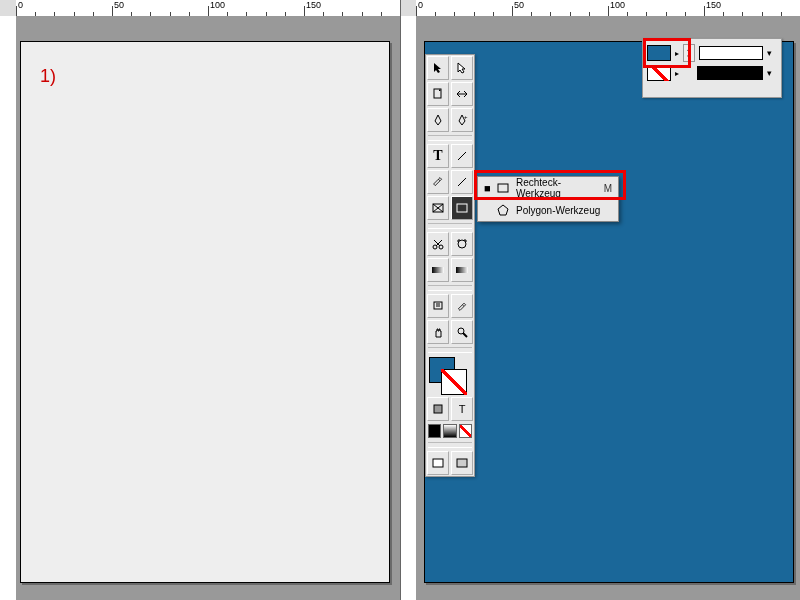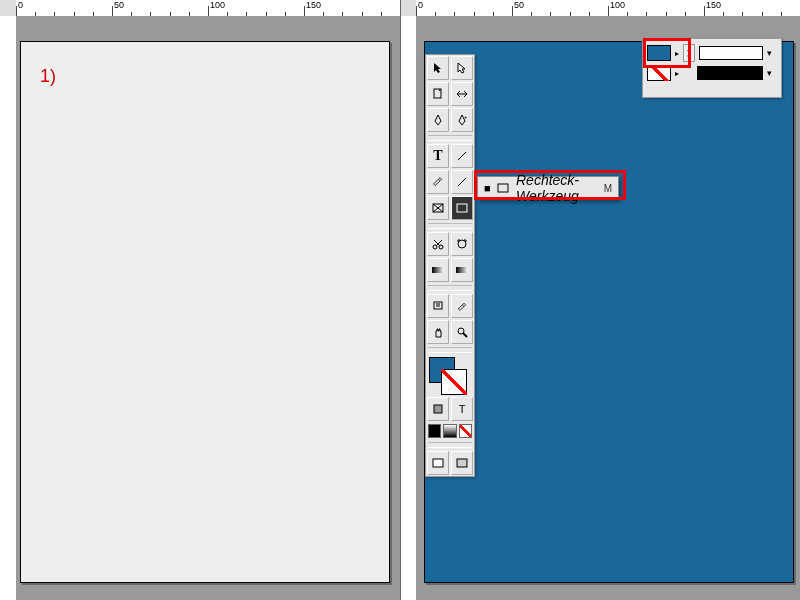--- a/index.html
+++ b/index.html
@@ -28,21 +28,21 @@
 .sw-stroke{position:absolute;top:14px;left:14px;width:24px;height:24px;background:#fff;border:1px solid #000;}
 .sw-stroke::after{content:"";position:absolute;top:-1px;left:-1px;right:-1px;bottom:-1px;background:linear-gradient(45deg,transparent 46%,red 46%,red 54%,transparent 54%);}
 .minisw{display:flex;gap:2px;padding:2px;}
 .minisw div{width:12px;height:12px;border:1px solid #666;}
 .redline{background:linear-gradient(45deg,#fff 42%,red 42%,red 58%,#fff 58%);}
 
 .flyout{position:absolute;top:176px;left:477px;background:#e8e8e8;border:1px solid #888;box-shadow:2px 2px 4px rgba(0,0,0,.4);z-index:6;width:140px;}
 .flyout .item{display:flex;align-items:center;height:22px;padding:0 6px;gap:6px;}
 .flyout .mark{width:6px;text-align:center;}
 .flyout .ic{width:14px;height:14px;display:flex;align-items:center;justify-content:center;}
-.flyout .lbl{flex:1;font-size:14px;font-style:italic;}
+.flyout .lbl{flex:1;font-size:10px;}
 .flyout .key{font-size:10px;color:#333;}
 .redbox{position:absolute;border:3px solid #e00;z-index:10;pointer-events:none;}
 
 .swpanel{position:absolute;top:38px;right:18px;width:130px;height:50px;background:#e8e8e8;border:1px solid #999;box-shadow:1px 1px 2px rgba(0,0,0,.3);z-index:5;padding:4px;}
 .swpanel .prow{display:flex;align-items:center;gap:4px;height:20px;}
 .swpanel .fillsw{width:22px;height:14px;border:1px solid #000;background:#1a6799;}
 .swpanel .strokelabel{width:22px;height:14px;border:1px solid #000;background:#fff;position:relative;}
 .swpanel .strokelabel::after{content:"";position:absolute;top:-1px;left:-1px;right:-1px;bottom:-1px;background:linear-gradient(45deg,transparent 44%,red 44%,red 56%,transparent 56%);}
 .swpanel .tri{font-size:8px;}
 .swpanel .stepper{width:10px;height:16px;border:1px solid #999;background:#eee;font-size:7px;line-height:8px;text-align:center;}
@@ -308,20 +308,30 @@
   <div class="item">
     <span class="mark">■</span>
     <span class="ic">
         <svg width="12" height="10">
           <rect x="1" y="1" width="10" height="8" fill="none" stroke="#000"></rect>
         </svg>
       </span>
     <span class="lbl">Rechteck-Werkzeug</span>
     <span class="key">M</span>
   </div>
+  <div class="item">
+    <span class="mark"></span>
+    <span class="ic">
+        <svg width="12" height="12">
+          <polygon points="6,1 11,5 9,11 3,11 1,5" fill="none" stroke="#000"></polygon>
+        </svg>
+      </span>
+    <span class="lbl">Polygon-Werkzeug</span>
+    <span class="key"></span>
+  </div>
 </div>
 
 <div class="redbox" style="top:170px;left:474px;width:146px;height:24px;"></div>
 <div class="redbox" style="top:38px;left:643px;width:42px;height:24px;"></div>
 
 <div class="swpanel">
   <div class="prow">
     <div class="fillsw"></div>
     <span class="tri">▸</span>
     <div class="stepper">▴<br>▾</div>

